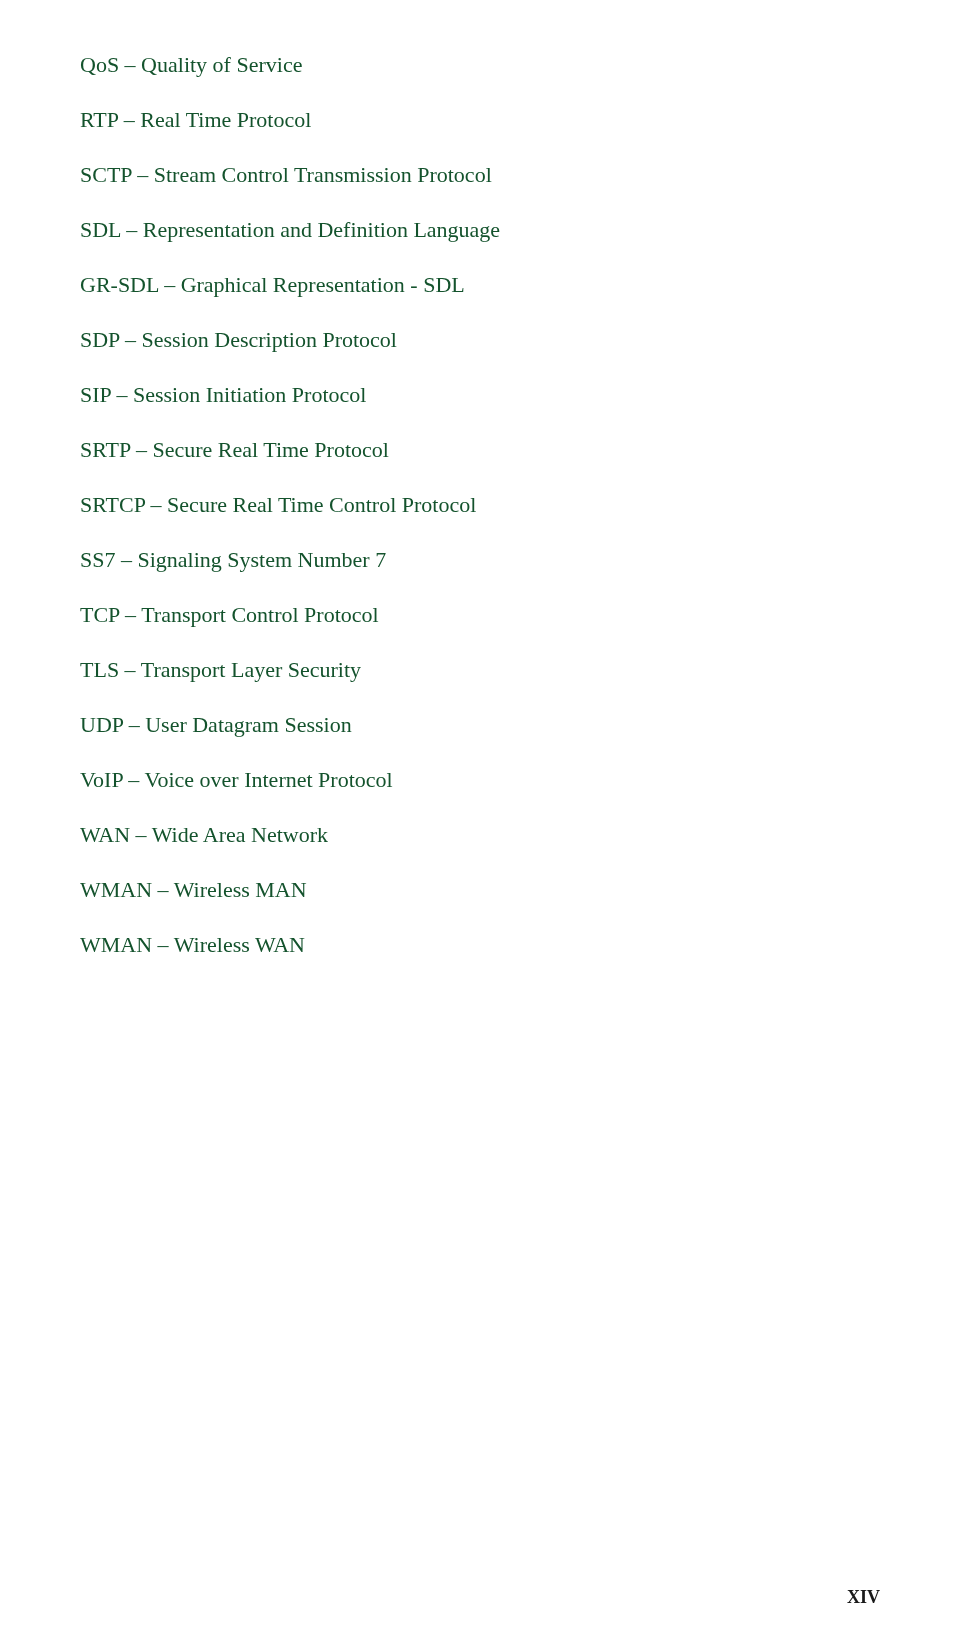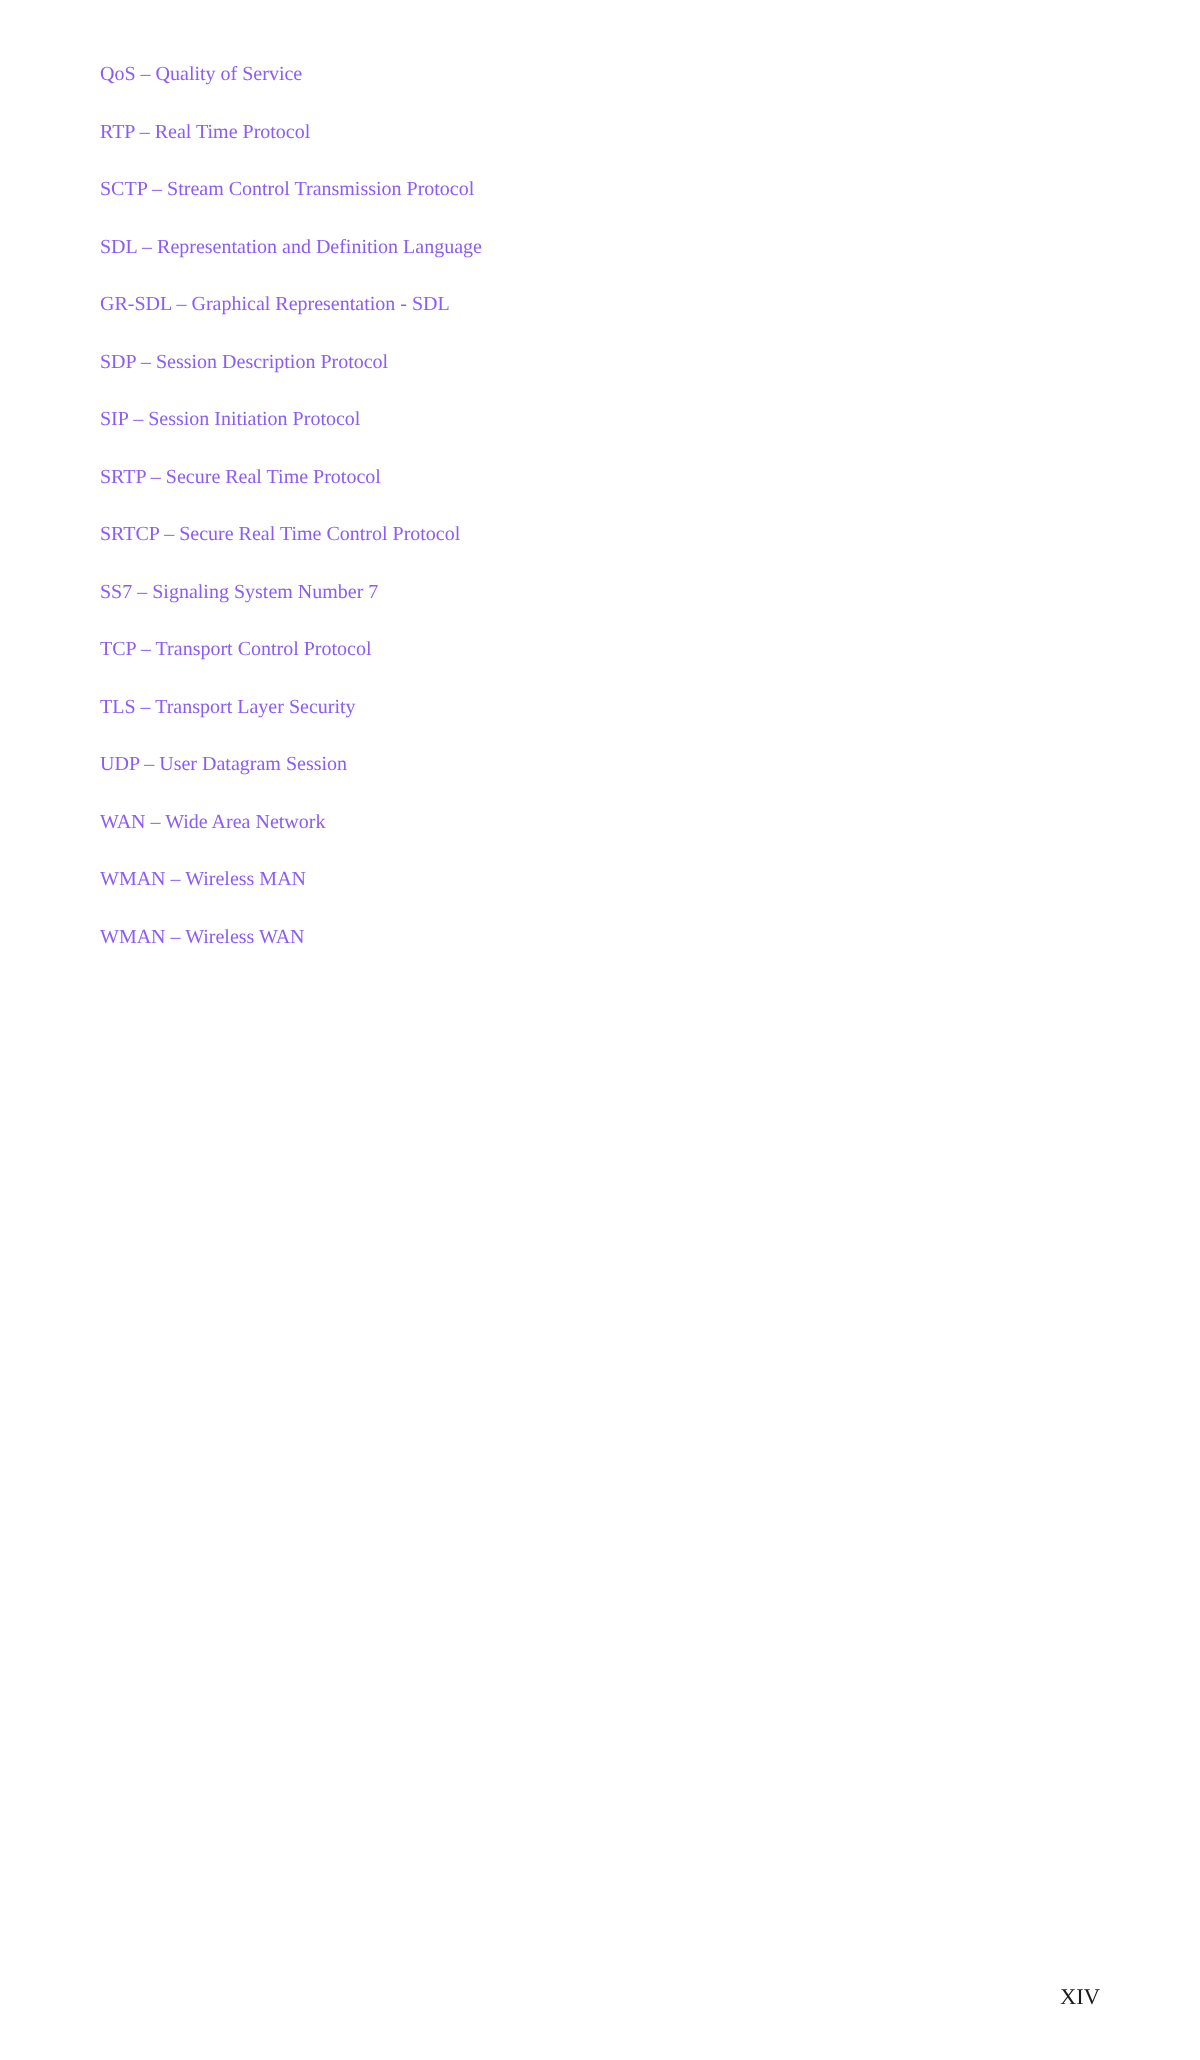--- a/index.html
+++ b/index.html
@@ -22,50 +22,52 @@
       padding: 48px 80px 80px 80px;
     }
 
     .abbreviation-list {
       list-style: none;
     }
 
     .abbreviation-list li {
       margin-bottom: 22px;
       line-height: 1.5;
-      font-size: 16px;
-      color: #8b5cf6;
+      font-size: 22px;
+      color: #14532d;
     }
 
     .page-footer {
       position: absolute;
       bottom: 40px;
       right: 80px;
       font-size: 18px;
       color: #1a1a1a;
+      font-weight: bold;
     }
   </style>
 </head>
 <body>
 
 <div class="page-content">
   <ul class="abbreviation-list">
   <li>QoS – Quality of Service</li>
       <li>RTP – Real Time Protocol</li>
       <li>SCTP – Stream Control Transmission Protocol</li>
       <li>SDL – Representation and Definition Language</li>
       <li>GR-SDL – Graphical Representation - SDL</li>
       <li>SDP – Session Description Protocol</li>
       <li>SIP – Session Initiation Protocol</li>
       <li>SRTP – Secure Real Time Protocol</li>
       <li>SRTCP – Secure Real Time Control Protocol</li>
       <li>SS7 – Signaling System Number 7</li>
       <li>TCP – Transport Control Protocol</li>
       <li>TLS – Transport Layer Security</li>
       <li>UDP – User Datagram Session</li>
+      <li>VoIP – Voice over Internet Protocol</li>
       <li>WAN – Wide Area Network</li>
       <li>WMAN – Wireless MAN</li>
       <li>WMAN – Wireless WAN</li>
     </ul>
 </div>
 
 <div class="page-footer">
   <span>XIV</span>
 </div>
 

